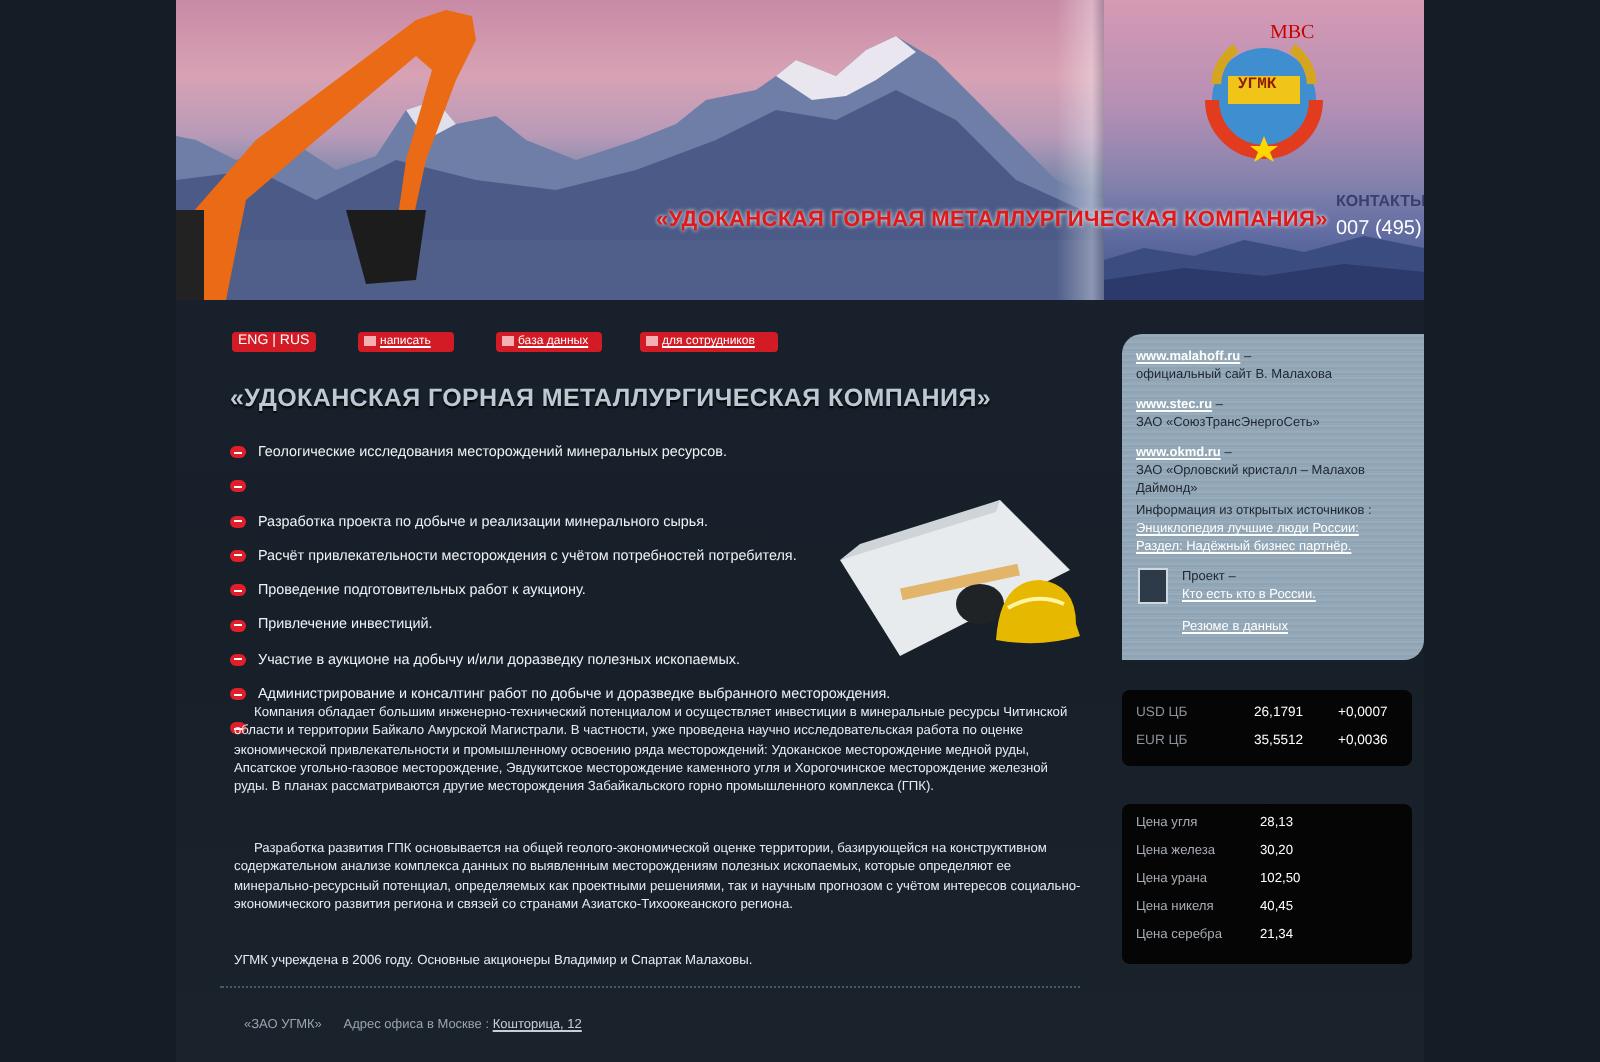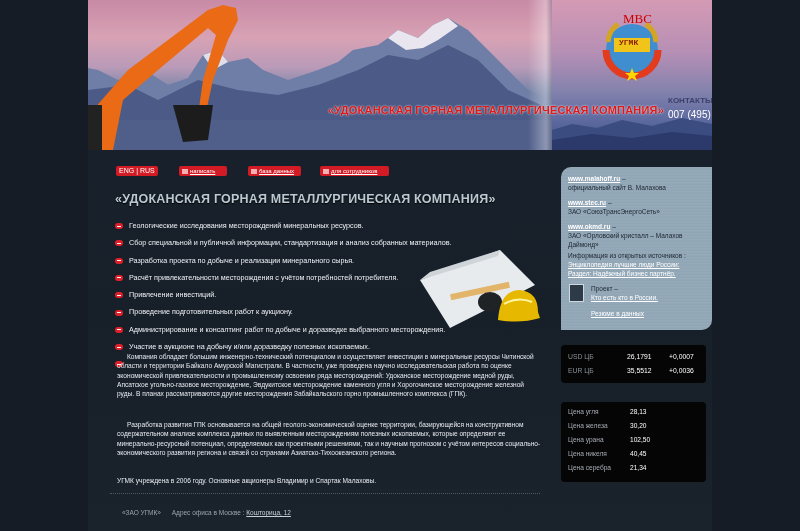--- a/index.html
+++ b/index.html
@@ -81,21 +81,21 @@
   </div>
   <div class="hdr-title">«УДОКАНСКАЯ ГОРНАЯ МЕТАЛЛУРГИЧЕСКАЯ КОМПАНИЯ»</div>
   <svg class="emblem" viewBox="0 0 72 72">
     <circle cx="36" cy="40" r="26" fill="#3f8fd0"></circle>
     <path d="M10,40 A26,26 0 0,0 62,40" stroke="#e23b1e" stroke-width="7" fill="none"></path>
     <path d="M12,32 A24,24 0 0,1 22,14" stroke="#d4a520" stroke-width="5" fill="none"></path>
     <path d="M60,32 A24,24 0 0,0 50,14" stroke="#d4a520" stroke-width="5" fill="none"></path>
     <rect x="18" y="28" width="36" height="14" fill="#f0c419"></rect>
     <polygon points="36,58 38,63 43,63 39,66 41,71 36,68 31,71 33,66 29,63 34,63" fill="#ffd700"></polygon>
   </svg>
-  <div style="position:absolute;left:535px;top:11px;font-size:13px;color:#c00;font-family:'Liberation Serif',serif;">МВС</div>
+  <div style="position:absolute;left:547px;top:11px;font-size:10px;color:#c00;font-family:'Liberation Serif',serif;">МВС</div>
   <div style="position:absolute;left:531px;top:38px;font-size:8px;color:#8a1d00;font-weight:bold;font-family:Liberation Mono, monospace;">УГМК</div>
   <div class="contacts-label">КОНТАКТЫ:</div>
   <div class="phone">
     <span class="code">007 (495)</span>
     
   </div>
 
 </div>
 
 <div class="navbtn lang" style="position:absolute;left:116px;top:166px;width:42px;">
@@ -110,27 +110,27 @@
   <span class="ico"></span><span>база данных</span>
 </div>
 <div class="navbtn" style="position:absolute;left:320px;top:166px;width:69px;">
   <span class="ico"></span><span>для сотрудников</span>
 </div>
 
 <div class="main-title">«УДОКАНСКАЯ ГОРНАЯ МЕТАЛЛУРГИЧЕСКАЯ КОМПАНИЯ»</div>
 
 <ul class="services">
   <li><span class="bullet"></span><span>Геологические исследования месторождений минеральных ресурсов.</span></li>
-  <li><span class="bullet"></span><span>Сбор специальной и публичной информации, стандартизация и анализ собранных материалов.</span></li>
+  <li><span class="bullet"></span></li>
   <li><span class="bullet"></span><span>Разработка проекта по добыче и реализации минерального сырья.</span></li>
   <li><span class="bullet"></span><span>Расчёт привлекательности месторождения с учётом потребностей потребителя.</span></li>
+  <li><span class="bullet"></span><span>Проведение подготовительных работ к аукциону.</span></li>
   <li><span class="bullet"></span><span>Привлечение инвестиций.</span></li>
-  <li><span class="bullet"></span><span>Проведение подготовительных работ к аукциону.</span></li>
+  <li><span class="bullet"></span><span>Участие в аукционе на добычу и/или доразведку полезных ископаемых.</span></li>
   <li><span class="bullet"></span><span>Администрирование и консалтинг работ по добыче и доразведке выбранного месторождения.</span></li>
-  <li><span class="bullet"></span><span>Участие в аукционе на добычу и/или доразведку полезных ископаемых.</span></li>
   <li><span class="bullet"></span></li>
 </ul>
 
 <svg class="illus" viewBox="0 0 120 80">
   <polygon points="0,30 80,0 115,35 30,78" fill="#e8ebee"></polygon>
   <polygon points="0,30 10,22 80,0 78,6" fill="#cfd4d8"></polygon>
   <rect x="30" y="38" width="60" height="6" fill="#e2b56a" transform="rotate(-12 60 41)"></rect>
   <ellipse cx="70" cy="52" rx="12" ry="10" fill="#1f2326"></ellipse>
   <path d="M78,70 Q80,40 100,40 Q118,42 118,62 L120,68 Q100,74 78,70 Z" fill="#e6b800"></path>
   <path d="M84,54 Q98,46 112,52" stroke="#fff4a0" stroke-width="2" fill="none"></path>

